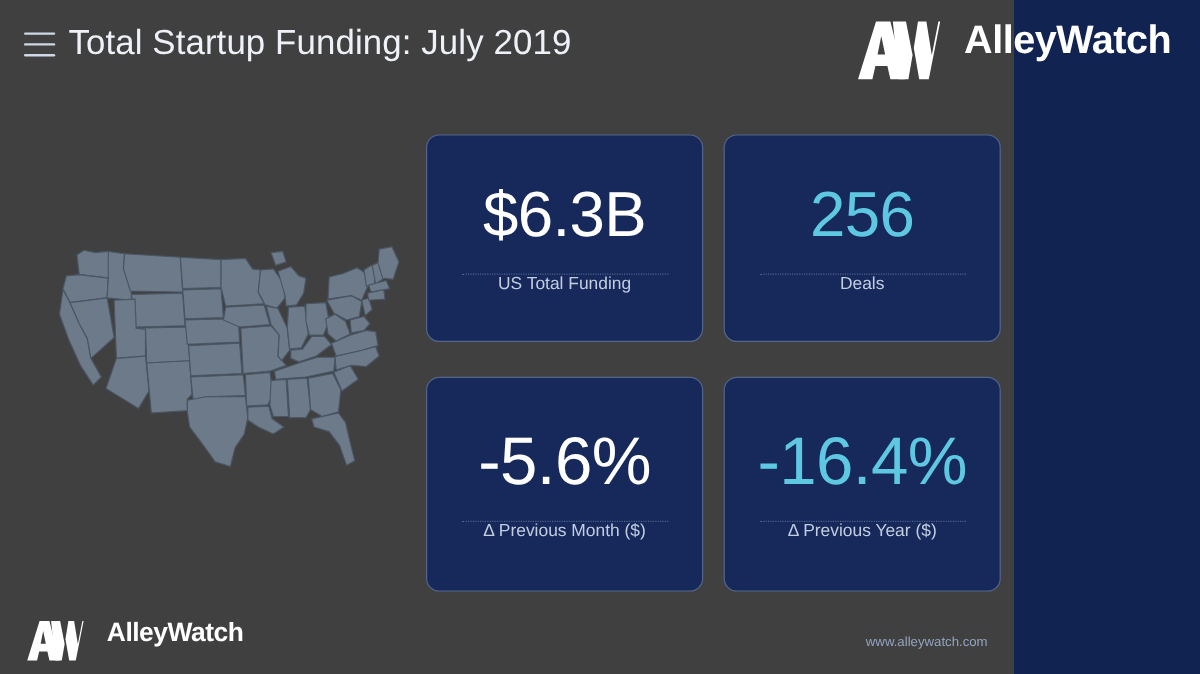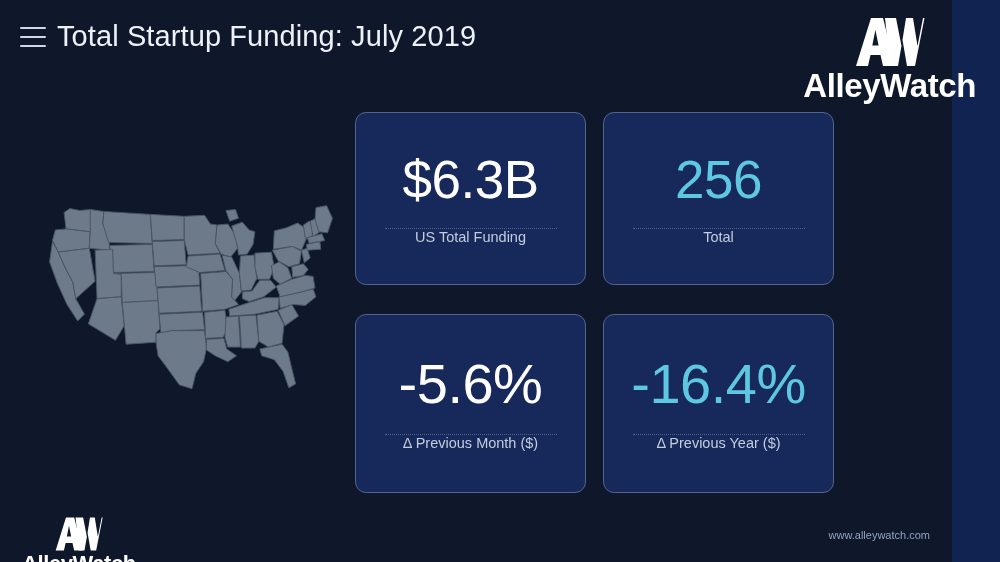--- a/index.html
+++ b/index.html
@@ -9,23 +9,23 @@
   body {
     width: 1000px;
     height: 562px;
     overflow: hidden;
     background: #112350;
     font-family: "Liberation Sans", sans-serif;
     -webkit-font-smoothing: antialiased;
   }
   .slide {
     position: relative;
-    width: 952px;
+    width: 845px;
     height: 562px;
-    background: #0f172a;
+    background: #404040;
   }
 
   
   .header {
     position: absolute;
     top: 0; left: 0;
     width: 1000px;
     height: 92px;
   }
   .menu-icon {
@@ -53,23 +53,21 @@
     font-size: 29px;
     color: #eef2f8;
     letter-spacing: 0.1px;
     font-weight: 400;
     white-space: nowrap;
   }
 
   
   .logo {
     display: flex;
-    align-items: center;
-    gap: 1px;
-    flex-direction: column;
+    gap: 19px;
   }
   .logo-mark { display: block; }
   .logo-text {
     font-weight: bold;
     color: #ffffff;
     letter-spacing: -0.4px;
     line-height: 1;
   }
   .logo-header {
     position: absolute;
@@ -292,21 +290,21 @@
 
     <div class="card card-r1">
       <div class="card-value white">$6.3B</div>
       <div class="card-divider"></div>
       <div class="card-label">US Total Funding</div>
     </div>
 
     <div class="card card-r1">
       <div class="card-value cyan">256</div>
       <div class="card-divider"></div>
-      <div class="card-label">Total</div>
+      <div class="card-label">Deals</div>
     </div>
 
     <div class="card card-r2">
       <div class="card-value white">-5.6%</div>
       <div class="card-divider"></div>
       <div class="card-label">Δ Previous Month ($)</div>
     </div>
 
     <div class="card card-r2">
       <div class="card-value cyan">-16.4%</div>

